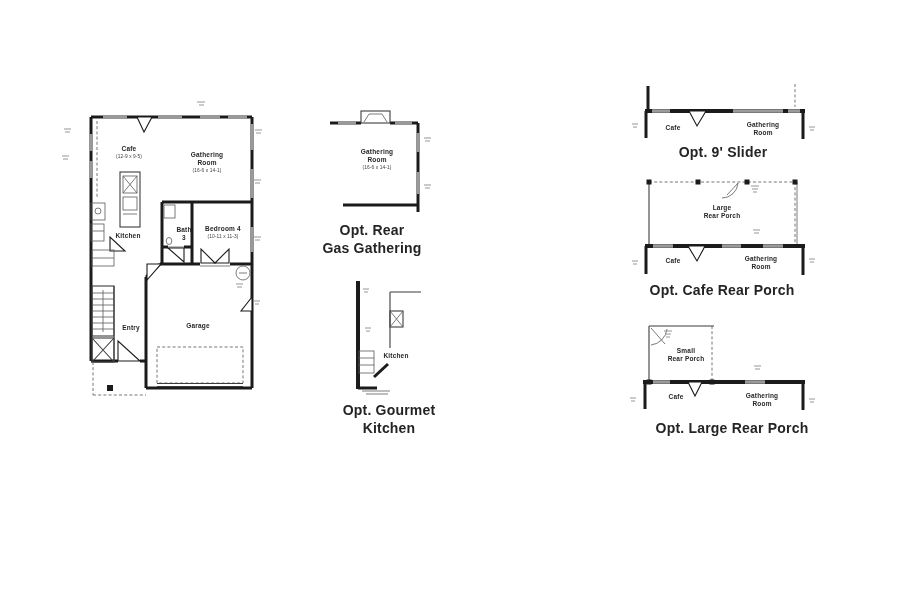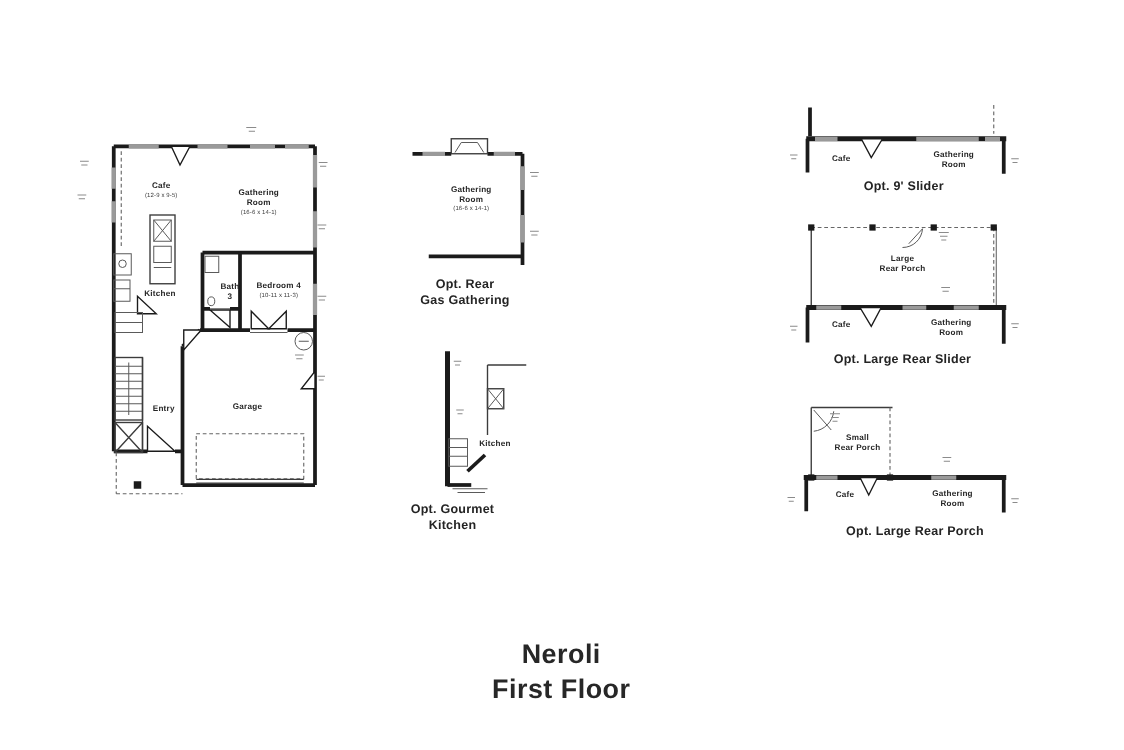--- a/index.html
+++ b/index.html
@@ -12,21 +12,21 @@
   .thin{stroke:#3c3c3c;stroke-width:1.1;fill:none;}
   .thin2{stroke:#5a5a5a;stroke-width:0.8;fill:none;}
   .dash{stroke:#666;stroke-width:0.9;fill:none;stroke-dasharray:3 2.2;}
   .wedge{fill:#ffffff;stroke:#1b1b1b;stroke-width:1.1;}
   .smudge{stroke:#8b8b8b;stroke-width:0.9;fill:none;}
   .post{fill:#1b1b1b;}
   .lbl{position:absolute;transform:translate(-50%,-50%);text-align:center;color:#262626;line-height:1.25;}
   .room-name{display:block;font-weight:bold;font-size:6.5px;letter-spacing:.2px;white-space:pre-line;}
   .room-dims{display:block;font-size:4.8px;letter-spacing:.1px;margin-top:1px;color:#3a3a3a;}
   .opt-title{position:absolute;transform:translate(-50%,0);text-align:center;font-weight:bold;
-             font-size:10px;color:#242424;letter-spacing:.2px;line-height:1.3;white-space:pre-line;}
+             font-size:14px;color:#242424;letter-spacing:.2px;line-height:1.3;white-space:pre-line;}
   .main-title{position:absolute;left:449px;top:510px;transform:translate(-50%,0);text-align:center;
               font-weight:bold;font-size:21.5px;color:#272727;letter-spacing:.4px;line-height:1.3;}
   .main-title span{display:block;}
 </style>
 </head>
 <body>
 
 <div class="canvas">
 
   <svg class="plan" width="899" height="600" viewBox="0 0 899 600">
@@ -213,21 +213,21 @@
     <span class="room-name">Gathering
 Room</span>
     <span class="room-dims">(16-6 x 14-1)</span>
   </div>
   <div class="opt-title" style="left:372px;top:221px">Opt. Rear
 Gas Gathering</div>
 
   <div class="lbl" style="left:396px;top:356px">
     <span class="room-name">Kitchen</span>
   </div>
-  <div class="opt-title" style="left:362px;top:401px">Opt. Gourmet
+  <div class="opt-title" style="left:389px;top:401px">Opt. Gourmet
 Kitchen</div>
 
   <div class="lbl" style="left:673px;top:128px">
     <span class="room-name">Cafe</span>
   </div>
   <div class="lbl" style="left:763px;top:129px">
     <span class="room-name">Gathering
 Room</span>
   </div>
   <div class="opt-title" style="left:723px;top:143px">Opt. 9' Slider</div>
@@ -236,33 +236,29 @@
     <span class="room-name">Large
 Rear Porch</span>
   </div>
   <div class="lbl" style="left:673px;top:261px">
     <span class="room-name">Cafe</span>
   </div>
   <div class="lbl" style="left:761px;top:263px">
     <span class="room-name">Gathering
 Room</span>
   </div>
-  <div class="opt-title" style="left:722px;top:281px">Opt. Large Rear Slider</div>
+  <div class="opt-title" style="left:722px;top:281px">Opt. Cafe Rear Porch</div>
 
   <div class="lbl" style="left:686px;top:355px">
     <span class="room-name">Small
 Rear Porch</span>
   </div>
   <div class="lbl" style="left:676px;top:397px">
     <span class="room-name">Cafe</span>
   </div>
   <div class="lbl" style="left:762px;top:400px">
     <span class="room-name">Gathering
 Room</span>
   </div>
   <div class="opt-title" style="left:732px;top:419px">Opt. Large Rear Porch</div>
 
-  <div class="main-title">
-    <span>Neroli</span>
-    <span>First Floor</span>
-  </div>
 
 </div>
 
 </body></html>

